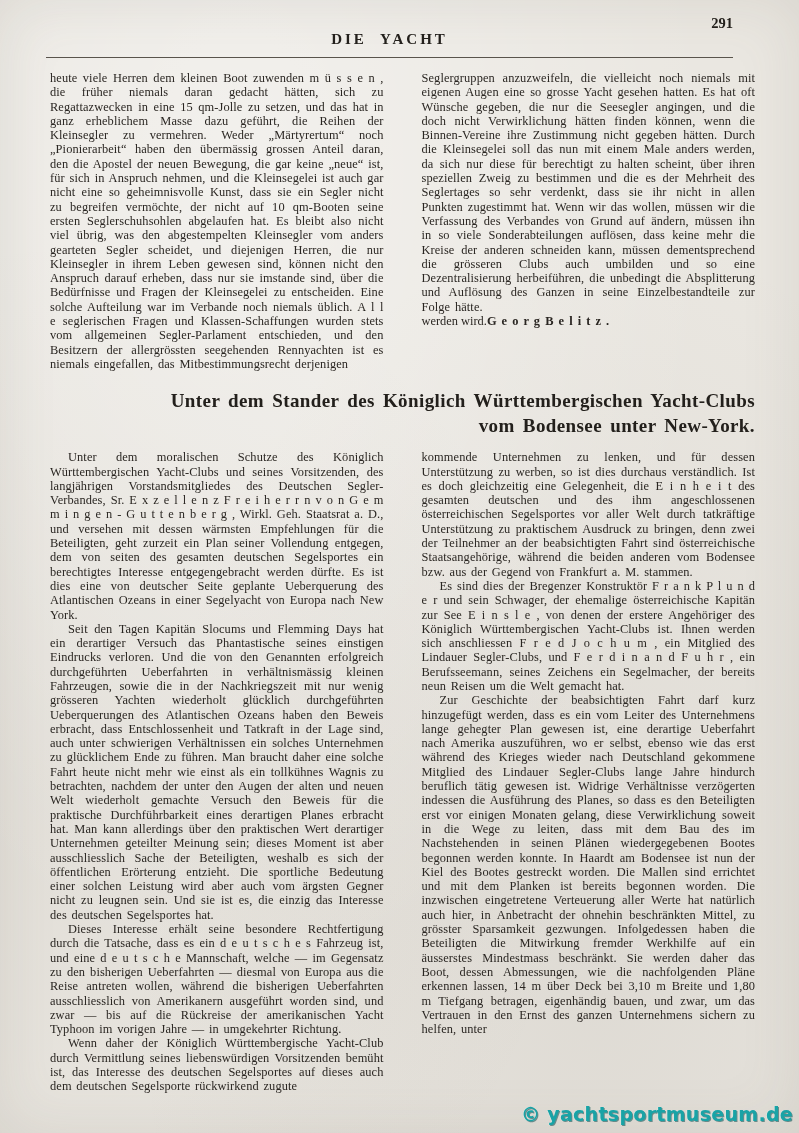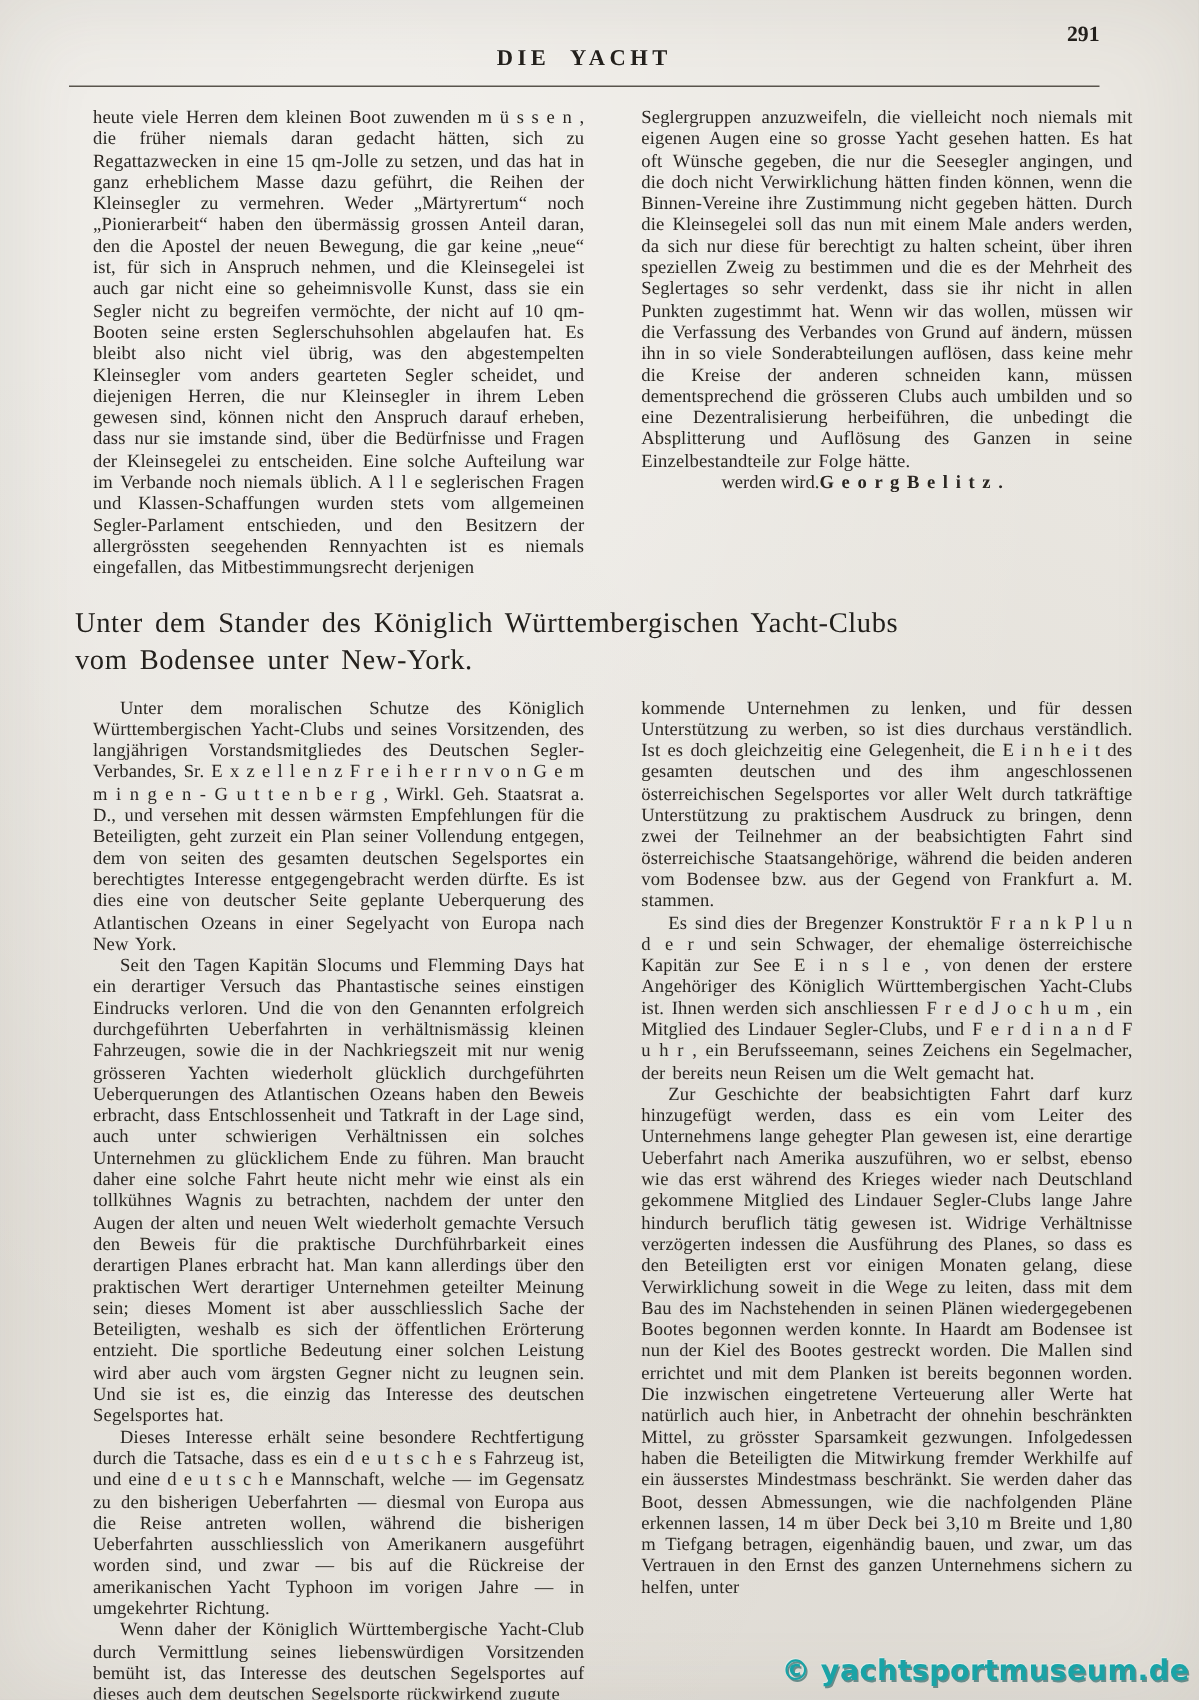--- a/index.html
+++ b/index.html
@@ -32,42 +32,42 @@
     font-size:15px;font-weight:bold;
     letter-spacing:3px;word-spacing:7px;
     color:#23201c;
   }
   .page-number{
     position:absolute;right:0;top:15px;
     font-size:14.5px;font-weight:bold;
     color:#23201c;
   }
   .content{ padding:13px 44px 0 50px; }
-  .article{ display:flex; gap:38px;margin-left:12px; }
+  .article{ display:flex; gap:38px; }
   .col{ flex:1 1 0; min-width:0; }
   .body-text{
     margin:0;
     font-size:12.4px;
     line-height:14.3px;
     text-align:justify;
     word-spacing:1.5px;
     letter-spacing:0.1px;
   }
   .indent{ text-indent:18px; }
   .sig-row{
-    display:flex;justify-content:center;
+    display:flex;justify-content:flex-start;
     font-size:12.4px;line-height:14.3px;
   }
   .signature{ padding-right:32px; font-weight:bold; letter-spacing:1px; }
   .article-title{
     margin:17px 0 12px 0;
-    text-align:left;
+    text-align:right;
     font-size:19px;
     line-height:25px;
-    font-weight:normal;
+    font-weight:bold;
     color:#23201c;
     letter-spacing:0.4px;
     word-spacing:3px;
   }
   .title-line{ display:block; }
   .watermark{
     position:absolute;
     right:6px;bottom:8px;
     font-family:"DejaVu Sans","Liberation Sans",sans-serif;
     font-size:19px;

